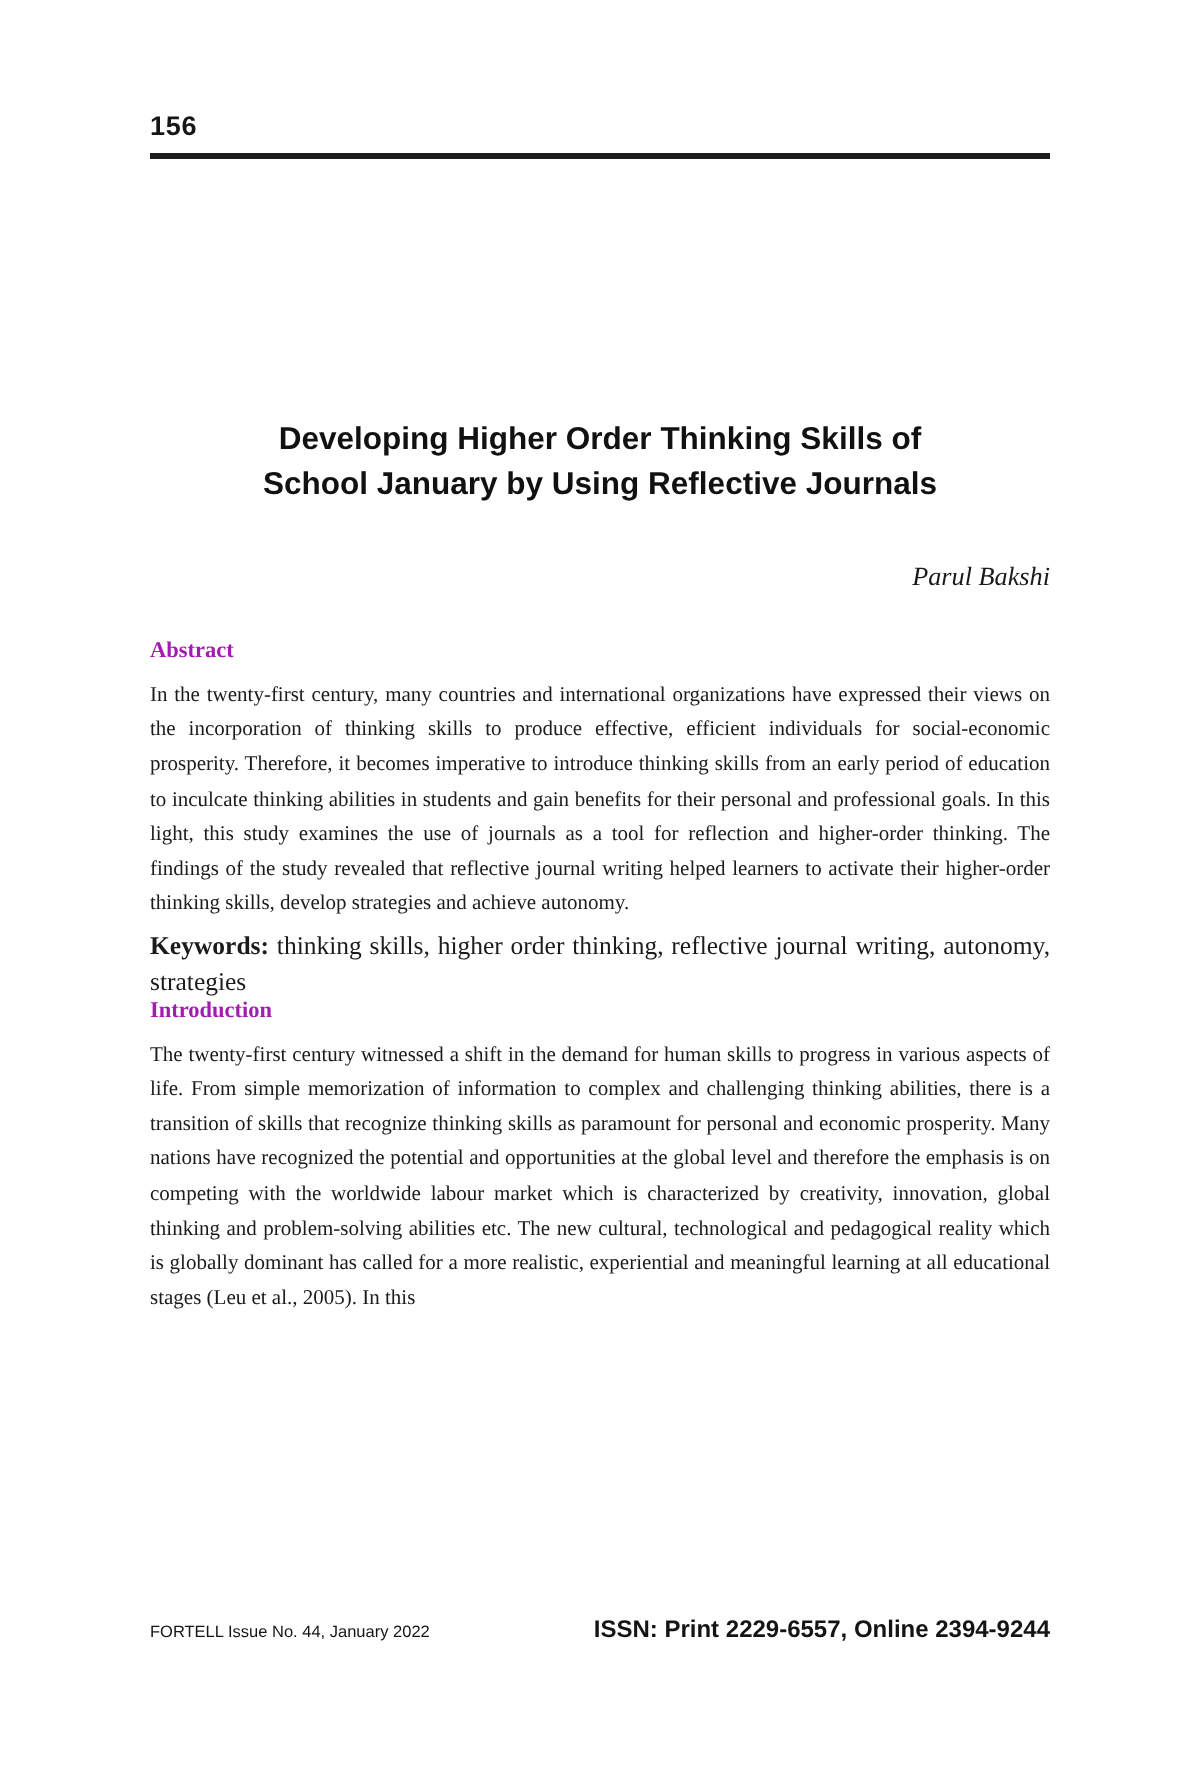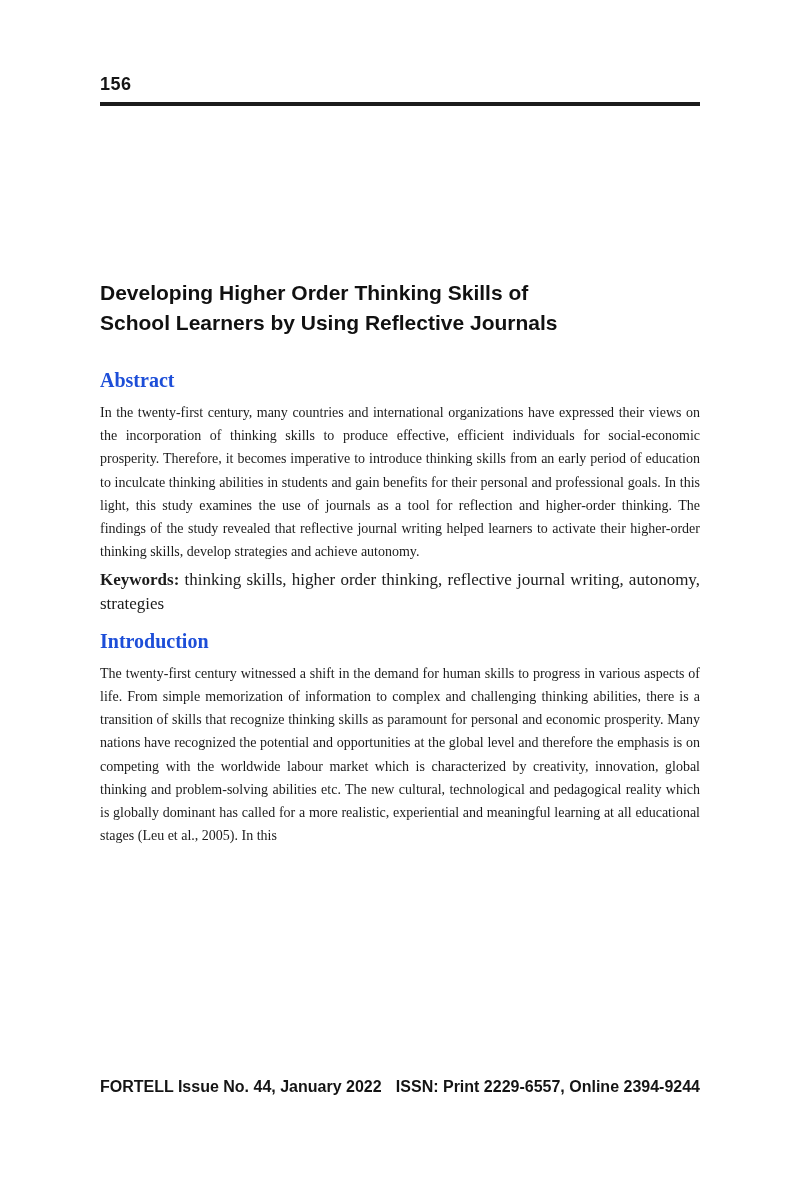--- a/index.html
+++ b/index.html
@@ -28,41 +28,42 @@
     color: #161616;
   }
   .header-rule {
     margin-top: 7px;
     height: 4px;
     background: #1c1c1c;
     width: 100%;
   }
   .title {
     margin-top: 172px;
+    text-align: center;
     font-family: "Liberation Sans", sans-serif;
     font-weight: 700;
     font-size: 21px;
     line-height: 30px;
     color: #111111;
   }
   .title span { display: block; }
   .author {
     margin-top: 36px;
     text-align: right;
     font-style: italic;
     font-size: 17.5px;
     color: #1a1a1a;
   }
   .section-heading {
     font-weight: 700;
-    font-size: 20px;
-    color: #1d4ed8;
+    font-size: 15px;
+    color: #a21caf;
   }
   .abstract-heading { margin-top: 31px; }
-  .intro-heading { margin-top: 15px; }
+  .intro-heading { }
   .body-para {
     margin-top: 9px;
     font-size: 14px;
     line-height: 23.2px;
     text-align: justify;
     color: #1b1b1b;
   }
   .keywords-para {
     margin-top: 5px;
     font-size: 17px;
@@ -76,44 +77,45 @@
     left: 100px;
     top: 1078px;
     width: 600px;
     display: flex;
     justify-content: space-between;
     align-items: baseline;
     font-family: "Liberation Sans", sans-serif;
     color: #141414;
   }
   .footer-left {
-    font-weight: 700;
-    font-size: 16px;
+    font-weight: 400;
+    font-size: 11px;
     text-align: right;
   }
   .footer-right {
     font-weight: 700;
     font-size: 16px;
   }
 </style>
 </head>
 <body>
 
 <div class="page">
   <div class="content">
 
     <div class="page-number">156</div>
 
     <div class="header-rule"></div>
 
     <h1 class="title">
       <span>Developing Higher Order Thinking Skills of</span>
-      <span>School Learners by Using Reflective Journals</span>
+      <span>School January by Using Reflective Journals</span>
     </h1>
 
+    <div class="author">Parul Bakshi</div>
 
     <h2 class="section-heading abstract-heading">Abstract</h2>
 
     <p class="body-para">In the twenty-first century, many countries and international organizations have expressed their views on the incorporation of thinking skills to produce effective, efficient individuals for social-economic prosperity. Therefore, it becomes imperative to introduce thinking skills from an early period of education to inculcate thinking abilities in students and gain benefits for their personal and professional goals. In this light, this study examines the use of journals as a tool for reflection and higher-order thinking. The findings of the study revealed that reflective journal writing helped learners to activate their higher-order thinking skills, develop strategies and achieve autonomy.</p>
 
     <p class="keywords-para">
       <span class="keywords-label">Keywords: </span>
       <span>thinking skills, higher order thinking, reflective journal writing, autonomy, strategies</span>
     </p>
 

